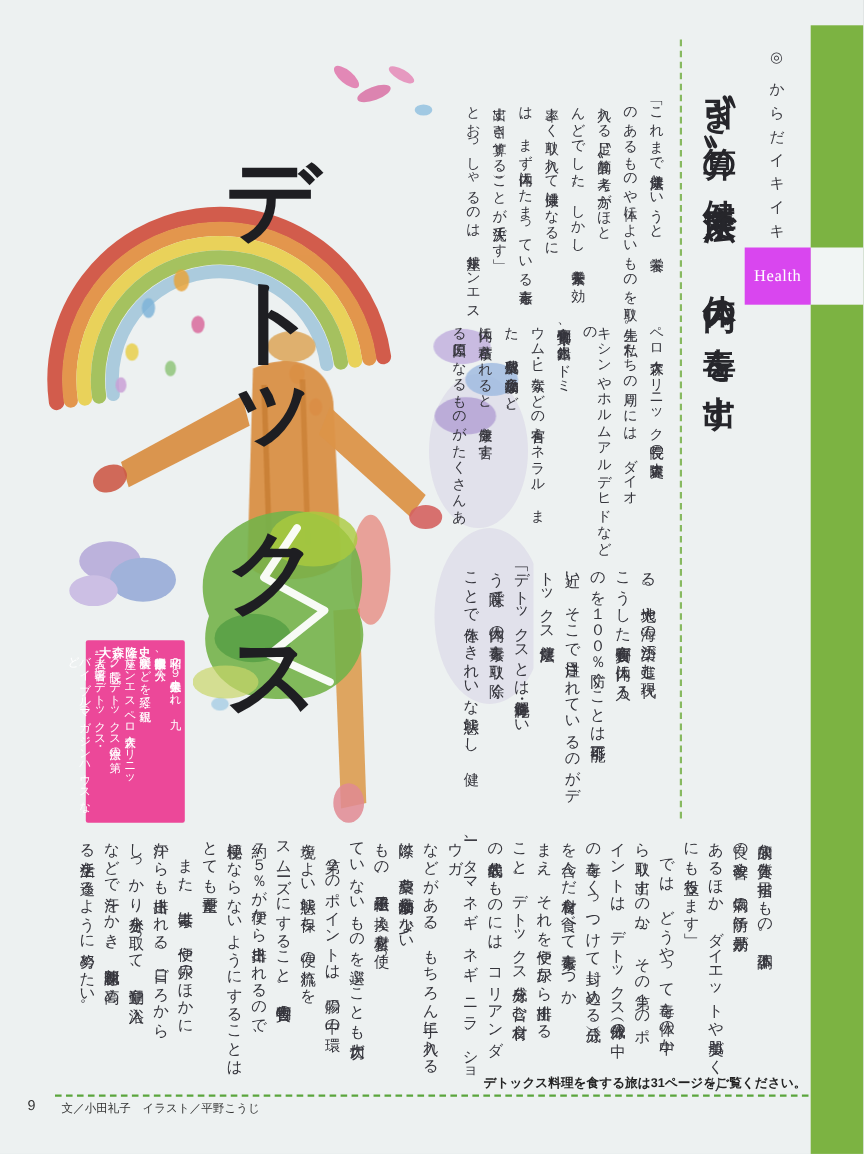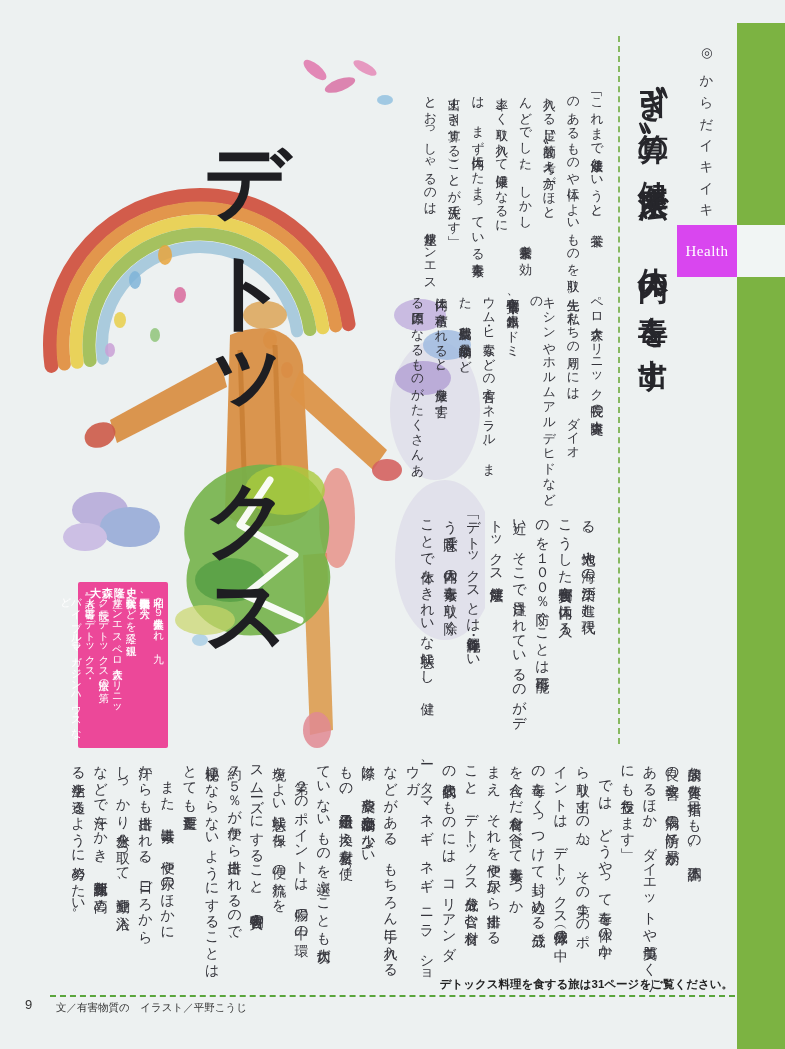--- a/index.html
+++ b/index.html
@@ -220,15 +220,15 @@
         <p>座サンエスペロ大森クリニッ</p>
         <p>ク院長。デトックス療法の第</p>
         <p>一人者。著書に『デトックス・</p>
         <p>バイブル』（マガジンハウスなど</p>
       </div>
   </div>
 
   <div class="footer-note">デトックス料理を食する旅は31ページをご覧ください。</div>
   <div class="h-divider"></div>
   <div class="page-num">9</div>
-  <div class="credits">文／有害物質の　イラスト／平野こうじ</div>
+  <div class="credits">文／小田礼子　イラスト／平野こうじ</div>
 
 </div>
 
 </body></html>

